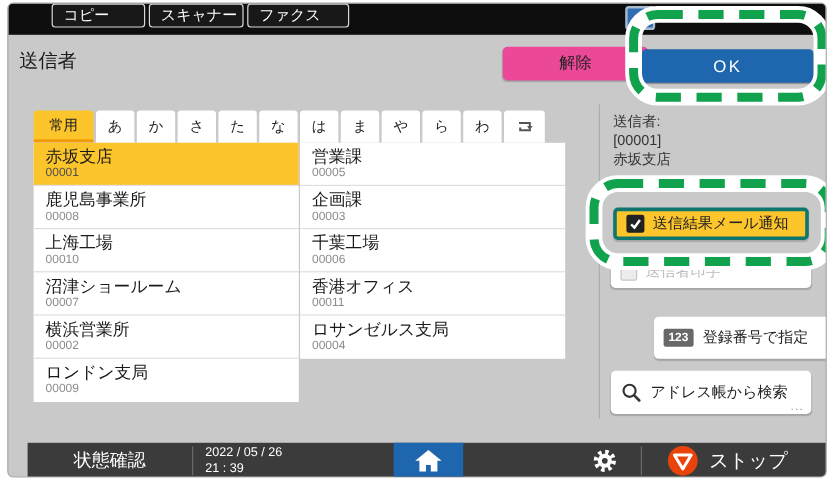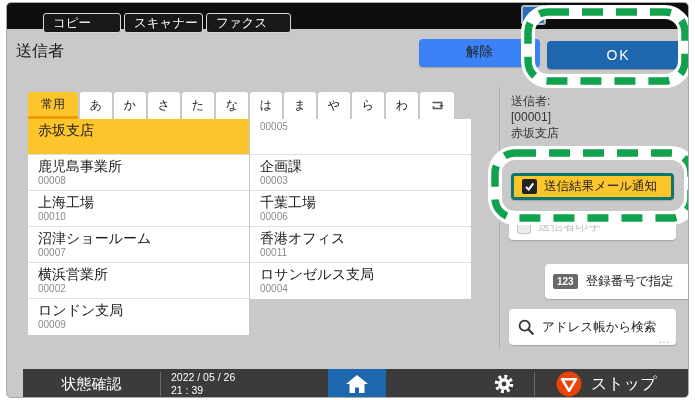--- a/index.html
+++ b/index.html
@@ -3,32 +3,32 @@
 <meta charset="utf-8">
 <style>
   * { margin:0; padding:0; box-sizing:border-box; }
   html,body { width:695px; height:400px; background:#fff;
     font-family:"Liberation Sans","DejaVu Sans",sans-serif; }
   .panel { position:absolute; left:6px; top:2px; width:683px; height:396px;
     background:#c9c9c9; border:1px solid #a9a9a9; border-radius:5px; overflow:hidden; }
 
   
   .topbar { position:absolute; left:0; top:0; width:100%; height:26px; background:#0e0e0e; }
-  .app-tab { position:absolute; top:10px; height:20px; background:#181818;
+  .app-tab { position:absolute; top:0; height:20px; background:#181818;
     border:1px solid #d8d8d8; border-radius:3px; color:#fff; font-size:12.5px;
     line-height:18px; padding-left:9px; }
   .notif { position:absolute; left:514px; top:2px; width:25px; height:20px;
     background:#2f6db4; border:2px solid #a9bccf; border-radius:3px; }
 
   
   .header-title { position:absolute; left:9px; top:38px; font-size:16px; color:#1a1a1a; }
   .btn-release { position:absolute; left:412px; top:36px; width:121px; height:28px;
-    background:#3b82f6; border:none; border-radius:4px; font-size:13.5px; color:#222;
-    text-align:center; line-height:28px; box-shadow:0 1px 1px rgba(0,0,0,.2);font-family:Liberation Mono, monospace; }
-  .btn-ok { position:absolute; left:540px; top:38px; width:143px; height:28px;
+    background:#ec4899; border:none; border-radius:4px; font-size:13.5px; color:#222;
+    text-align:center; line-height:28px; box-shadow:0 1px 1px rgba(0,0,0,.2); }
+  .btn-ok { position:absolute; left:528px; top:38px; width:143px; height:28px;
     background:#1e66ad; border-radius:4px; color:#fff; font-size:14px; letter-spacing:2px;
     text-align:center; line-height:28px; box-shadow:0 1px 1px rgba(0,0,0,.3); }
 
   
   .index-row { position:absolute; left:21px; top:89px; display:flex; gap:2px; }
   .itab { width:32px; height:27px; background:#fff; border-radius:3px 3px 0 0;
     font-size:12px; color:#222; text-align:center; line-height:27px; }
   .itab.freq { width:50px; background:#fcc52c; border-bottom:3px solid #f29b00; line-height:25px; }
   .itab.switch { width:34px; display:flex; align-items:center; justify-content:center; }
 
@@ -108,20 +108,21 @@
         <path d="M3.5 5.5 H12.5 V8" fill="none" stroke="#555" stroke-width="1.7"></path>
         <path d="M10.3 8 L14.7 8 L12.5 11.6 Z" fill="#555"></path>
         <path d="M13.5 11.5 H4.5 V9.2" fill="none" stroke="#555" stroke-width="1.7"></path>
       </svg>
     </div>
   </div>
 
   <div class="col col-left">
     <div class="row selected">
       <div class="nm">赤坂支店</div>
+      <div class="cd">00001</div>
     </div>
     <div class="row">
       <div class="nm">鹿児島事業所</div>
       <div class="cd">00008</div>
     </div>
     <div class="row">
       <div class="nm">上海工場</div>
       <div class="cd">00010</div>
     </div>
     <div class="row">
@@ -133,20 +134,21 @@
       <div class="cd">00002</div>
     </div>
     <div class="row">
       <div class="nm">ロンドン支局</div>
       <div class="cd">00009</div>
     </div>
   </div>
 
   <div class="col col-right">
     <div class="row">
+      <div class="nm">営業課</div>
       <div class="cd">00005</div>
     </div>
     <div class="row">
       <div class="nm">企画課</div>
       <div class="cd">00003</div>
     </div>
     <div class="row">
       <div class="nm">千葉工場</div>
       <div class="cd">00006</div>
     </div>

